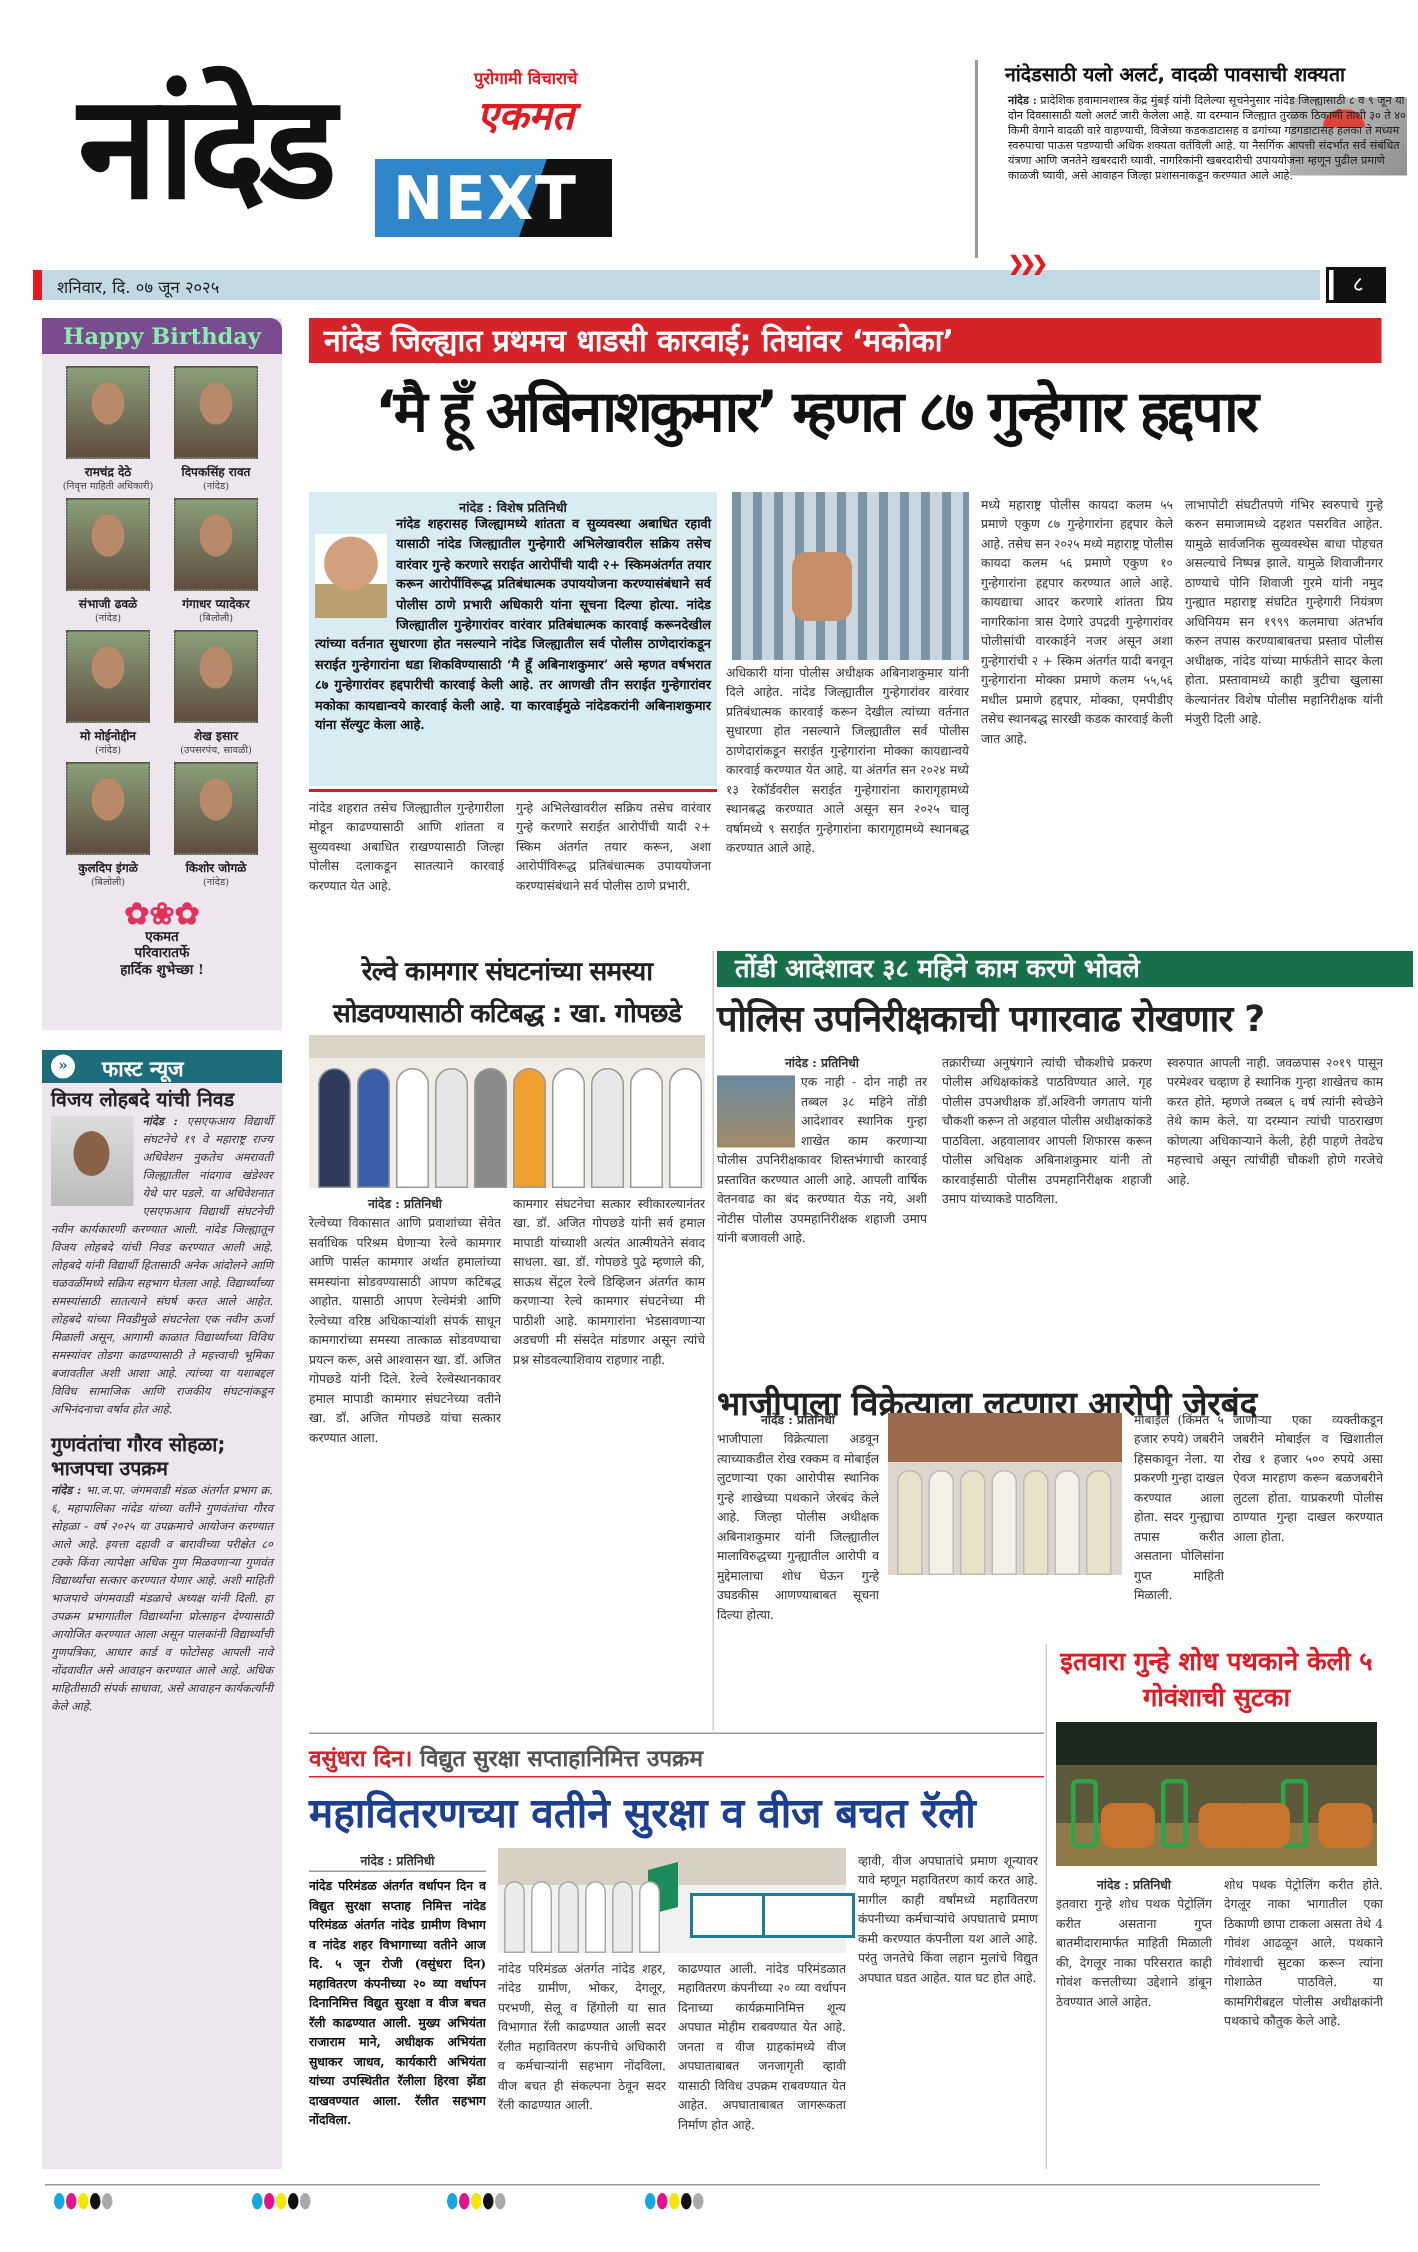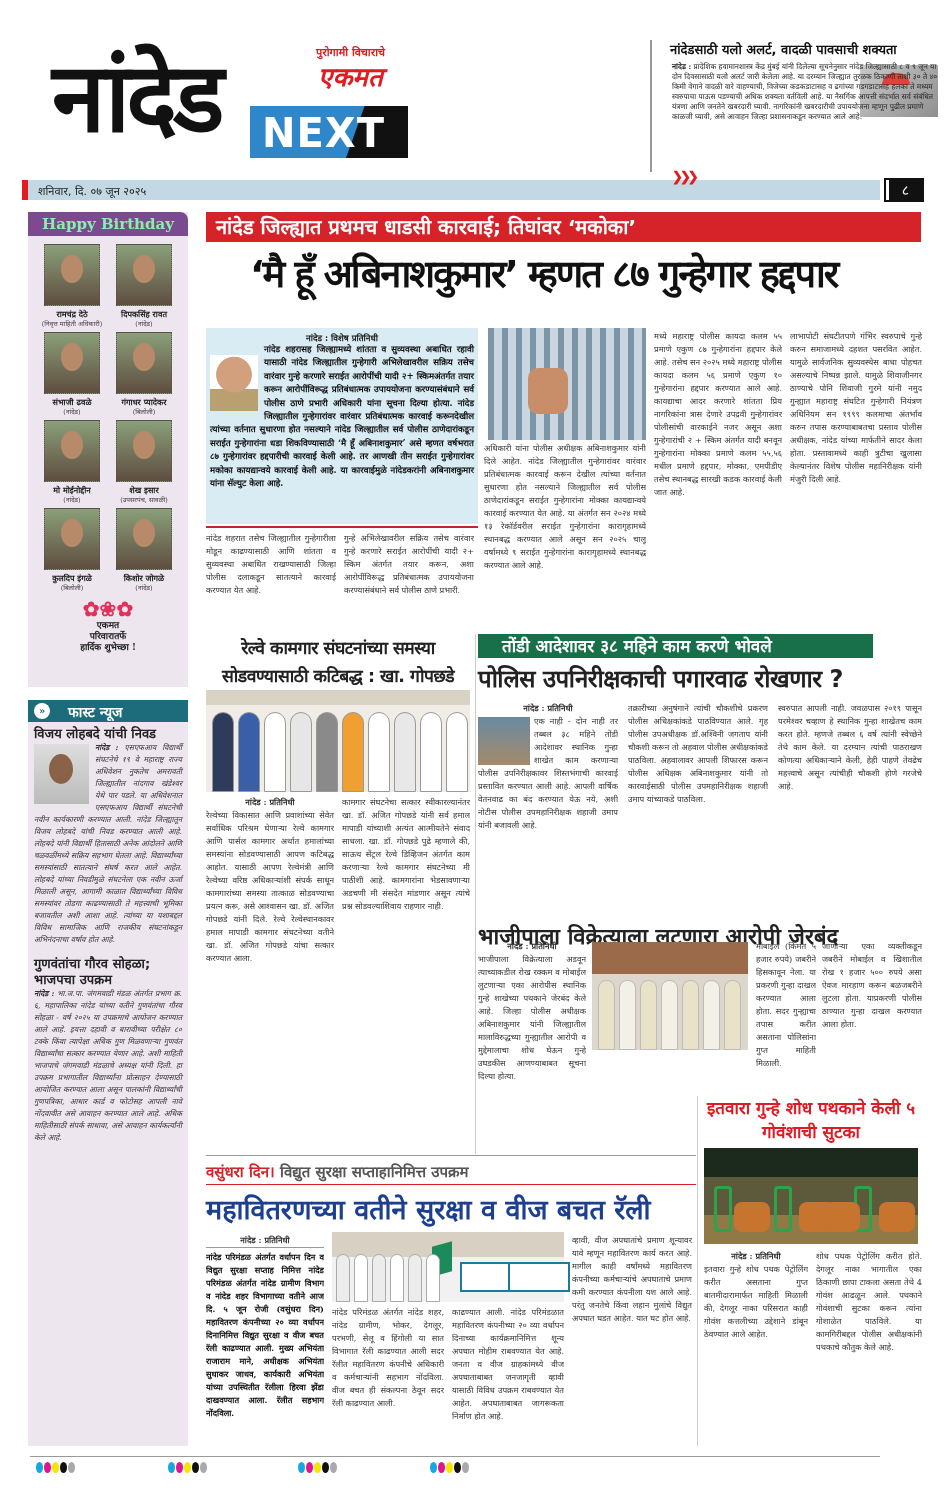--- a/index.html
+++ b/index.html
@@ -54,21 +54,21 @@
   .lead-box .portrait { float: left; width: 48px; height: 56px; margin: 12px 6px 2px 0; background: radial-gradient(circle at 50% 35%, #d2a07d 40%, transparent 42%), linear-gradient(180deg,#fff 60%, #b8a071 60%); }
   .lead-box .body-text { font-size: 8.6px; line-height: 13.4px; color: #111; font-weight: bold; }
   .redrule { height: 2px; background: #c8232a; }
   .jail { left: 488px; top: 328px; width: 158px; height: 112px; background: repeating-linear-gradient(90deg,#7b95a6 0 6px,#c9d6df 6px 14px); }
   .jail::after { content: ""; position: absolute; left: 40px; top: 40px; width: 40px; height: 46px; background: #c88e6a; border-radius: 10px; }
   
   .rail-head { left: 206px; top: 634px; width: 264px; text-align: center; font-family: "DejaVu Sans", sans-serif; font-size: 17.5px; font-weight: bold; line-height: 28px; letter-spacing: -0.5px; }
   .rail-photo { left: 206px; top: 690px; width: 264px; height: 102px; background: linear-gradient(180deg,#d9d3c6 0 15%, #f0ece6 15%); }
   .rail-photo .p { position: absolute; bottom: 0; width: 22px; height: 80px; border-radius: 11px 11px 0 0; }
   
-  .tondi-kick { left: 478px; top: 634px; width: 395px; height: 24px; background: #17704a; color: #fff; font-family: "DejaVu Sans", sans-serif; font-size: 17px; line-height: 24px; padding-left: 24px; font-weight: bold; }
+  .tondi-kick { left: 478px; top: 634px; width: 464px; height: 24px; background: #17704a; color: #fff; font-family: "DejaVu Sans", sans-serif; font-size: 17px; line-height: 24px; padding-left: 12px; font-weight: bold; }
   .tondi-head { left: 478px; top: 662px; width: 444px; font-family: "DejaVu Sans", sans-serif; font-size: 24px; font-weight: bold; line-height: 34px; letter-spacing: -0.5px; }
   
   .bhaji-head { left: 478px; top: 905px; width: 444px; font-family: "DejaVu Sans", sans-serif; font-size: 22px; font-weight: bold; line-height: 30px; margin-top: 17px; }
   .bhaji-photo { left: 592px; top: 942px; width: 156px; height: 108px; background: linear-gradient(180deg,#9a6a4a 0 30%, #dcd6cc 30%); }
   
   .itwara-head { left: 700px; top: 1096px; width: 222px; text-align: center; color: #e01b24; font-family: "DejaVu Sans", sans-serif; font-size: 17px; font-weight: bold; line-height: 24px; }
   .cow-photo { left: 704px; top: 1148px; width: 214px; height: 96px; background: linear-gradient(180deg,#1c2a1e 0 30%, #5d5a3c 30% 70%, #8f7a47 70%); }
   .cow-photo .cow { position: absolute; bottom: 12px; width: 36px; height: 30px; background: #c7742e; border-radius: 8px; }
   .cow-photo .eq { position: absolute; bottom: 12px; width: 18px; height: 46px; border: 3px solid #2da34a; border-radius: 4px; }
   

